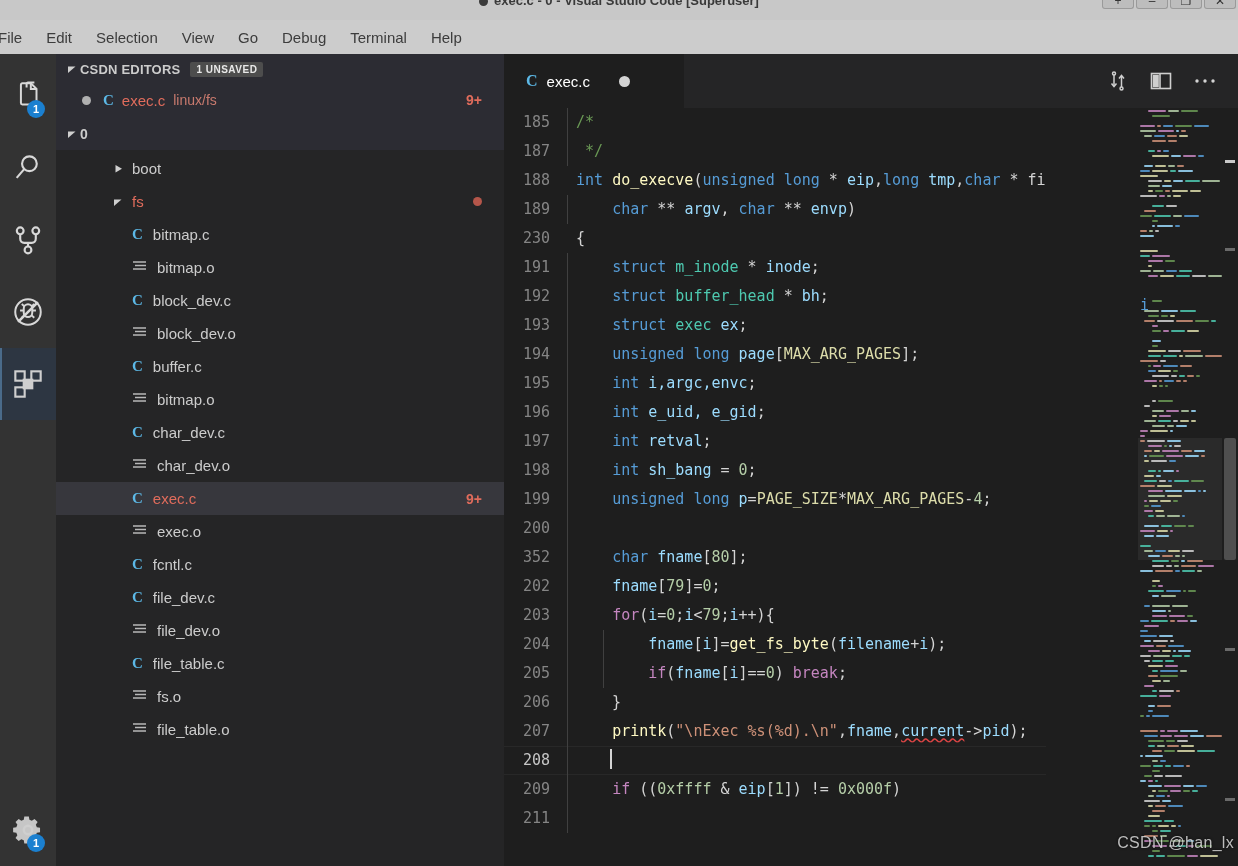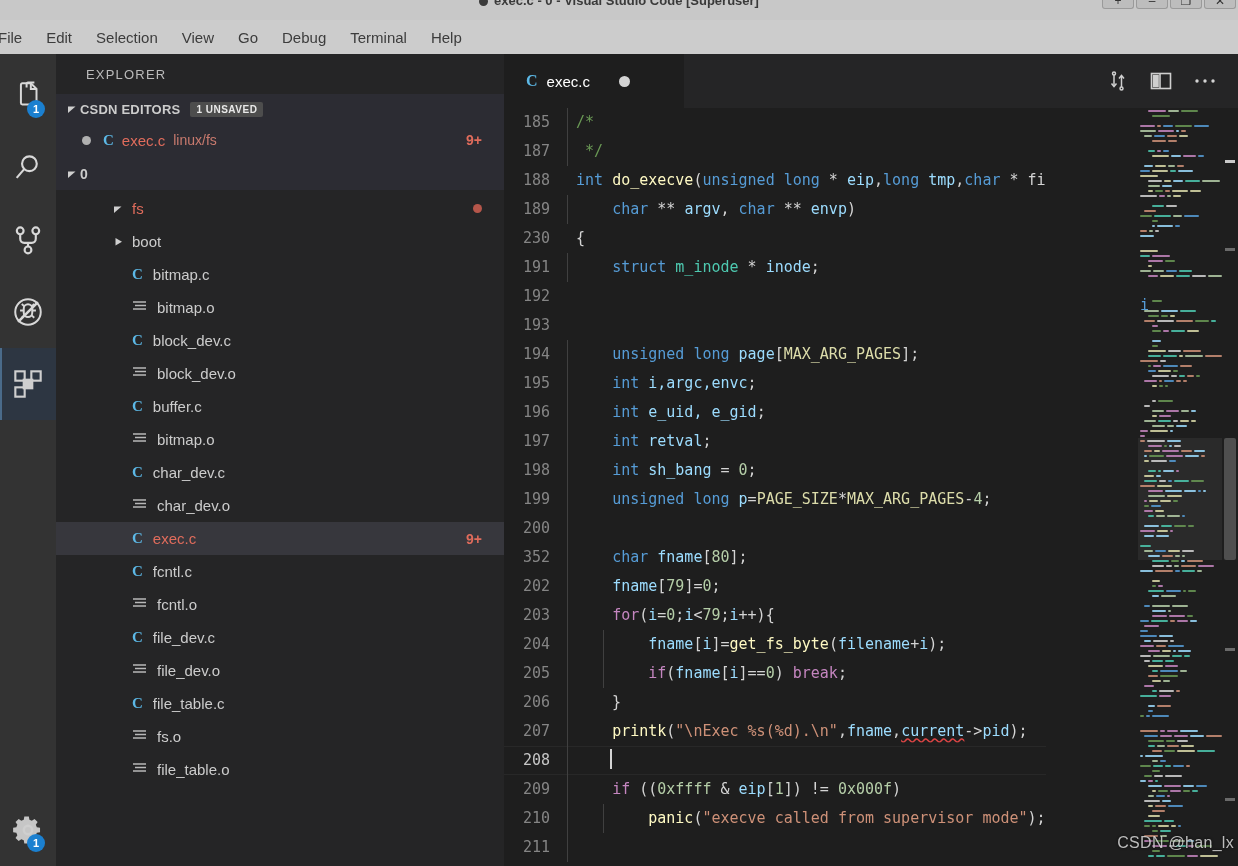--- a/index.html
+++ b/index.html
@@ -313,21 +313,20 @@
       <svg width="34" height="34" viewBox="0 0 24 24" fill="#cfcfcf">
         <path d="M12 8.2a3.8 3.8 0 1 0 0 7.6 3.8 3.8 0 0 0 0-7.6zm0 5.9a2.1 2.1 0 1 1 0-4.2 2.1 2.1 0 0 1 0 4.2z"></path>
         <path d="M20.5 13.6v-3.2l-2.3-.4a6.6 6.6 0 0 0-.7-1.7l1.3-1.9-2.2-2.2-1.9 1.3a6.6 6.6 0 0 0-1.7-.7L12.6 2.5H9.4l-.4 2.3a6.6 6.6 0 0 0-1.7.7L5.4 4.2 3.2 6.4l1.3 1.9a6.6 6.6 0 0 0-.7 1.7l-2.3.4v3.2l2.3.4c.16.6.4 1.16.7 1.7l-1.3 1.9 2.2 2.2 1.9-1.3c.54.3 1.1.54 1.7.7l.4 2.3h3.2l.4-2.3c.6-.16 1.16-.4 1.7-.7l1.9 1.3 2.2-2.2-1.3-1.9c.3-.54.54-1.1.7-1.7z" opacity=".95"></path>
       </svg>
     </span>
     <span class="badge">1</span>
   </div>
 </div>
 
 <div class="sidebar">
-  <div class="sidebar-title">EXPLORER</div>
 
   <div class="open-editors">
     <div class="section-header">
       <span class="twisty">
         <svg width="10" height="10" viewBox="0 0 10 10">
             <path d="M1 2.5h7.5L1 9z" fill="#cfcfcf"></path>
           </svg>
       </span>
       <span>CSDN EDITORS</span>
       <span class="unsaved-badge">1 UNSAVED</span>
@@ -348,36 +347,36 @@
         </svg>
     </span>
     <span>0</span>
   </div>
 
   <div class="tree" id="filetree">
       <div class="trow">
         <span class="ind" style="flex: 0 0 54px;"></span>
         <span class="twisty">
           <svg width="10" height="10" viewBox="0 0 10 10">
+            <path d="M2.5 1v7.5L9 4.7z" fill="#cfcfcf"></path>
+          </svg>
+        </span>
+        <span style="margin-left: 6px;">boot</span>
+      </div>
+      <div class="trow">
+        <span class="ind" style="flex: 0 0 54px;"></span>
+        <span class="twisty">
+          <svg width="10" height="10" viewBox="0 0 10 10">
             <path d="M1 2.5h7.5L1 9z" fill="#cfcfcf"></path>
           </svg>
         </span>
         <span class="dir-mod" style="margin-left: 6px;">fs</span>
         <span class="mod-dot"></span>
       </div>
       <div class="trow">
-        <span class="ind" style="flex: 0 0 54px;"></span>
-        <span class="twisty">
-          <svg width="10" height="10" viewBox="0 0 10 10">
-            <path d="M2.5 1v7.5L9 4.7z" fill="#cfcfcf"></path>
-          </svg>
-        </span>
-        <span style="margin-left: 6px;">boot</span>
-      </div>
-      <div class="trow">
         <span class="ind" style="flex: 0 0 76px;"></span>
         <span class="cicon">C</span>
         <span style="margin-left: 2px;">bitmap.c</span>
       </div>
       <div class="trow">
         <span class="ind" style="flex: 0 0 76px;"></span>
         <span class="oicon"><svg width="15" height="13" viewBox="0 0 15 13" stroke="#b8b8b8" stroke-width="1.3">
             <path d="M1 2h13M3 5.5h11M1 9h13"></path>
           </svg></span>
         <span style="margin-left: 2px;">bitmap.o</span>
@@ -419,29 +418,29 @@
         <span style="margin-left: 2px;">char_dev.o</span>
       </div>
       <div class="trow sel">
         <span class="ind" style="flex: 0 0 76px;"></span>
         <span class="cicon">C</span>
         <span class="dir-mod" style="margin-left: 2px;">exec.c</span>
         <span class="count-badge">9+</span>
       </div>
       <div class="trow">
         <span class="ind" style="flex: 0 0 76px;"></span>
-        <span class="cicon">C</span>
-        <span style="margin-left: 2px;">fcntl.c</span>
-      </div>
-      <div class="trow">
-        <span class="ind" style="flex: 0 0 76px;"></span>
         <span class="oicon"><svg width="15" height="13" viewBox="0 0 15 13" stroke="#b8b8b8" stroke-width="1.3">
             <path d="M1 2h13M3 5.5h11M1 9h13"></path>
           </svg></span>
-        <span style="margin-left: 2px;">fcntl.o</span>
+        <span style="margin-left: 2px;">exec.o</span>
+      </div>
+      <div class="trow">
+        <span class="ind" style="flex: 0 0 76px;"></span>
+        <span class="cicon">C</span>
+        <span style="margin-left: 2px;">fcntl.c</span>
       </div>
       <div class="trow">
         <span class="ind" style="flex: 0 0 76px;"></span>
         <span class="cicon">C</span>
         <span style="margin-left: 2px;">file_dev.c</span>
       </div>
       <div class="trow">
         <span class="ind" style="flex: 0 0 76px;"></span>
         <span class="oicon"><svg width="15" height="13" viewBox="0 0 15 13" stroke="#b8b8b8" stroke-width="1.3">
             <path d="M1 2h13M3 5.5h11M1 9h13"></path>
@@ -507,39 +506,38 @@
   </div>
 
   <div class="codearea">
     <div class="codelines" id="codelines">
         <div class="cline"><span class="lnum">185</span><span class="ctext"><span class="guide" style="left: 1px;"></span><span class="t-com">/*</span></span></div>
         <div class="cline"><span class="lnum">187</span><span class="ctext"><span class="guide" style="left: 1px;"></span><span class="t-com"> */</span></span></div>
         <div class="cline"><span class="lnum">188</span><span class="ctext"><span class="t-key">int</span><span class="t-pl"> </span><span class="t-fn">do_execve</span><span class="t-pl">(</span><span class="t-key">unsigned long</span><span class="t-pl"> * </span><span class="t-var">eip</span><span class="t-pl">,</span><span class="t-key">long</span><span class="t-pl"> </span><span class="t-var">tmp</span><span class="t-pl">,</span><span class="t-key">char</span><span class="t-pl"> * fi</span></span></div>
         <div class="cline"><span class="lnum">189</span><span class="ctext"><span class="guide" style="left: 1px;"></span><span class="t-pl">    </span><span class="t-key">char</span><span class="t-pl"> ** </span><span class="t-var">argv</span><span class="t-pl">, </span><span class="t-key">char</span><span class="t-pl"> ** </span><span class="t-var">envp</span><span class="t-pl">)</span></span></div>
         <div class="cline"><span class="lnum">230</span><span class="ctext"><span class="t-pl">{</span></span></div>
         <div class="cline"><span class="lnum">191</span><span class="ctext"><span class="guide" style="left: 1px;"></span><span class="t-pl">    </span><span class="t-key">struct</span><span class="t-pl"> </span><span class="t-typ">m_inode</span><span class="t-pl"> * </span><span class="t-var">inode</span><span class="t-pl">;</span></span></div>
-        <div class="cline"><span class="lnum">192</span></div>
-        <div class="cline"><span class="lnum">193</span></div>
+        <div class="cline"><span class="lnum">192</span><span class="ctext"><span class="guide" style="left: 1px;"></span><span class="t-pl">    </span><span class="t-key">struct</span><span class="t-pl"> </span><span class="t-typ">buffer_head</span><span class="t-pl"> * </span><span class="t-var">bh</span><span class="t-pl">;</span></span></div>
+        <div class="cline"><span class="lnum">193</span><span class="ctext"><span class="guide" style="left: 1px;"></span><span class="t-pl">    </span><span class="t-key">struct</span><span class="t-pl"> </span><span class="t-typ">exec</span><span class="t-pl"> </span><span class="t-var">ex</span><span class="t-pl">;</span></span></div>
         <div class="cline"><span class="lnum">194</span><span class="ctext"><span class="guide" style="left: 1px;"></span><span class="t-pl">    </span><span class="t-key">unsigned long</span><span class="t-pl"> </span><span class="t-var">page</span><span class="t-pl">[</span><span class="t-const">MAX_ARG_PAGES</span><span class="t-pl">];</span></span></div>
         <div class="cline"><span class="lnum">195</span><span class="ctext"><span class="guide" style="left: 1px;"></span><span class="t-pl">    </span><span class="t-key">int</span><span class="t-pl"> </span><span class="t-var">i,argc,envc</span><span class="t-pl">;</span></span></div>
         <div class="cline"><span class="lnum">196</span><span class="ctext"><span class="guide" style="left: 1px;"></span><span class="t-pl">    </span><span class="t-key">int</span><span class="t-pl"> </span><span class="t-var">e_uid, e_gid</span><span class="t-pl">;</span></span></div>
         <div class="cline"><span class="lnum">197</span><span class="ctext"><span class="guide" style="left: 1px;"></span><span class="t-pl">    </span><span class="t-key">int</span><span class="t-pl"> </span><span class="t-var">retval</span><span class="t-pl">;</span></span></div>
         <div class="cline"><span class="lnum">198</span><span class="ctext"><span class="guide" style="left: 1px;"></span><span class="t-pl">    </span><span class="t-key">int</span><span class="t-pl"> </span><span class="t-var">sh_bang</span><span class="t-pl"> = </span><span class="t-num">0</span><span class="t-pl">;</span></span></div>
         <div class="cline"><span class="lnum">199</span><span class="ctext"><span class="guide" style="left: 1px;"></span><span class="t-pl">    </span><span class="t-key">unsigned long</span><span class="t-pl"> </span><span class="t-var">p</span><span class="t-pl">=</span><span class="t-const">PAGE_SIZE</span><span class="t-pl">*</span><span class="t-const">MAX_ARG_PAGES</span><span class="t-pl">-</span><span class="t-num">4</span><span class="t-pl">;</span></span></div>
         <div class="cline"><span class="lnum">200</span><span class="ctext"><span class="guide" style="left: 1px;"></span></span></div>
         <div class="cline"><span class="lnum">352</span><span class="ctext"><span class="guide" style="left: 1px;"></span><span class="t-pl">    </span><span class="t-key">char</span><span class="t-pl"> </span><span class="t-var">fname</span><span class="t-pl">[</span><span class="t-num">80</span><span class="t-pl">];</span></span></div>
         <div class="cline"><span class="lnum">202</span><span class="ctext"><span class="guide" style="left: 1px;"></span><span class="t-pl">    </span><span class="t-var">fname</span><span class="t-pl">[</span><span class="t-num">79</span><span class="t-pl">]=</span><span class="t-num">0</span><span class="t-pl">;</span></span></div>
         <div class="cline"><span class="lnum">203</span><span class="ctext"><span class="guide" style="left: 1px;"></span><span class="t-pl">    </span><span class="t-ctl">for</span><span class="t-pl">(</span><span class="t-var">i</span><span class="t-pl">=</span><span class="t-num">0</span><span class="t-pl">;</span><span class="t-var">i</span><span class="t-pl">&lt;</span><span class="t-num">79</span><span class="t-pl">;</span><span class="t-var">i</span><span class="t-pl">++){</span></span></div>
         <div class="cline"><span class="lnum">204</span><span class="ctext"><span class="guide" style="left: 1px;"></span><span class="guide" style="left: 37px;"></span><span class="t-pl">        </span><span class="t-var">fname</span><span class="t-pl">[</span><span class="t-var">i</span><span class="t-pl">]=</span><span class="t-fn">get_fs_byte</span><span class="t-pl">(</span><span class="t-var">filename</span><span class="t-pl">+</span><span class="t-var">i</span><span class="t-pl">);</span></span></div>
         <div class="cline"><span class="lnum">205</span><span class="ctext"><span class="guide" style="left: 1px;"></span><span class="guide" style="left: 37px;"></span><span class="t-pl">        </span><span class="t-ctl">if</span><span class="t-pl">(</span><span class="t-var">fname</span><span class="t-pl">[</span><span class="t-var">i</span><span class="t-pl">]==</span><span class="t-num">0</span><span class="t-pl">) </span><span class="t-ctl">break</span><span class="t-pl">;</span></span></div>
         <div class="cline"><span class="lnum">206</span><span class="ctext"><span class="guide" style="left: 1px;"></span><span class="t-pl">    }</span></span></div>
         <div class="cline"><span class="lnum">207</span><span class="ctext"><span class="guide" style="left: 1px;"></span><span class="t-pl">    </span><span class="t-fn">printk</span><span class="t-pl">(</span><span class="t-str">"\nExec %s(%d).\n"</span><span class="t-pl">,</span><span class="t-var">fname</span><span class="t-pl">,</span><span class="t-var squig">current</span><span class="t-pl">-&gt;</span><span class="t-var">pid</span><span class="t-pl">);</span></span></div>
         <div class="cline cur"><span class="lnum">208</span><span class="ctext"><span class="guide" style="left: 1px;"></span><span class="caret" style="margin-left: 34px;"></span></span></div>
         <div class="cline"><span class="lnum">209</span><span class="ctext"><span class="guide" style="left: 1px;"></span><span class="t-pl">    </span><span class="t-ctl">if</span><span class="t-pl"> ((</span><span class="t-num">0xffff</span><span class="t-pl"> &amp; </span><span class="t-var">eip</span><span class="t-pl">[</span><span class="t-num">1</span><span class="t-pl">]) != </span><span class="t-num">0x000f</span><span class="t-pl">)</span></span></div>
-        <div class="cline"><span class="lnum">210</span><span class="ctext"><span class="guide" style="left: 1px;"></span><span class="guide" style="left: 37px;"></span><span class="t-pl">        </span><span class="t-fn">panic</span><span class="t-pl">(</span><span class="t-str">"execve called from supervisor mode"</span><span class="t-pl">);</span></span></div>
         <div class="cline"><span class="lnum">211</span><span class="ctext"><span class="guide" style="left: 1px;"></span></span></div>
       </div>
 
     <div class="minimap" id="minimap">
       <div class="mm-char">i</div>
       <div class="mm-slider"></div>
     <div class="mm-line" style="padding-left: 10px;">
           <span class="mm-seg" style="width: 18px; background: rgb(197, 134, 192); opacity: 0.85;"></span>
           <span class="mm-seg" style="width: 11px; background: rgb(181, 206, 168); opacity: 0.85;"></span>
           <span class="mm-seg" style="width: 17px; background: rgb(106, 153, 85); opacity: 0.85;"></span>

